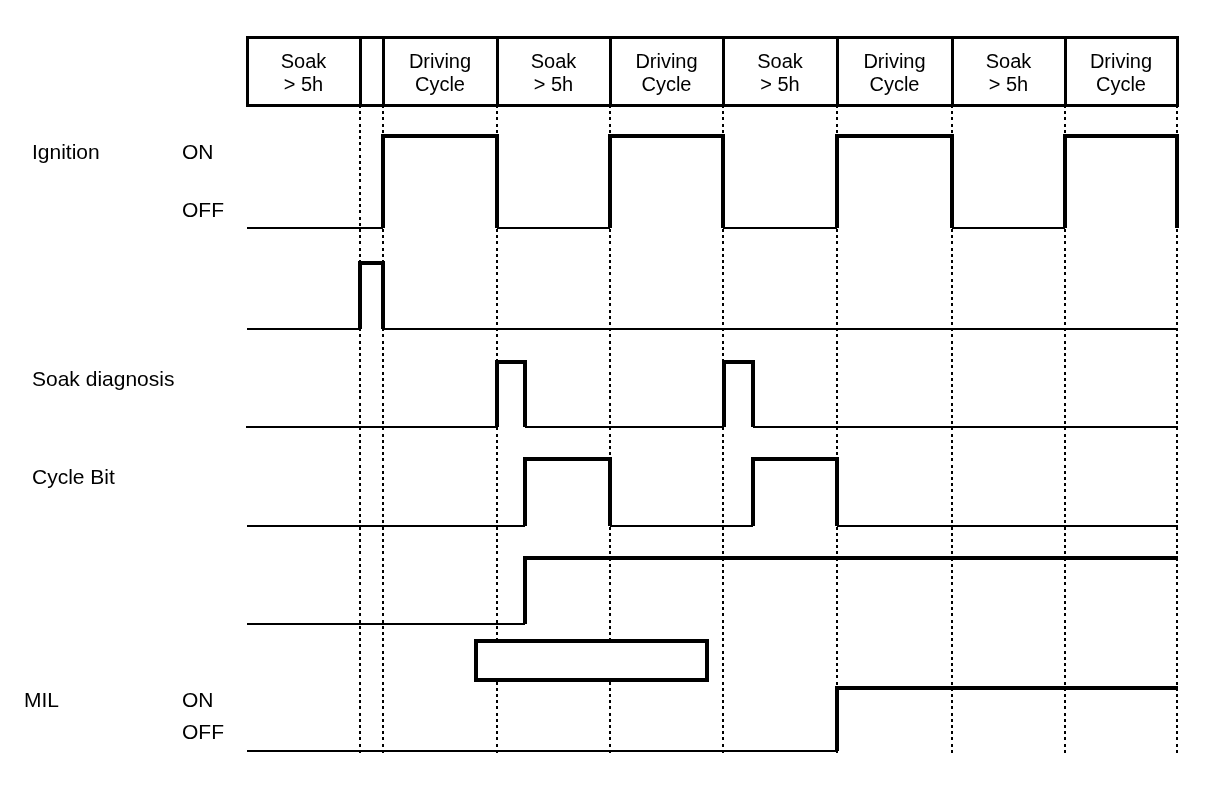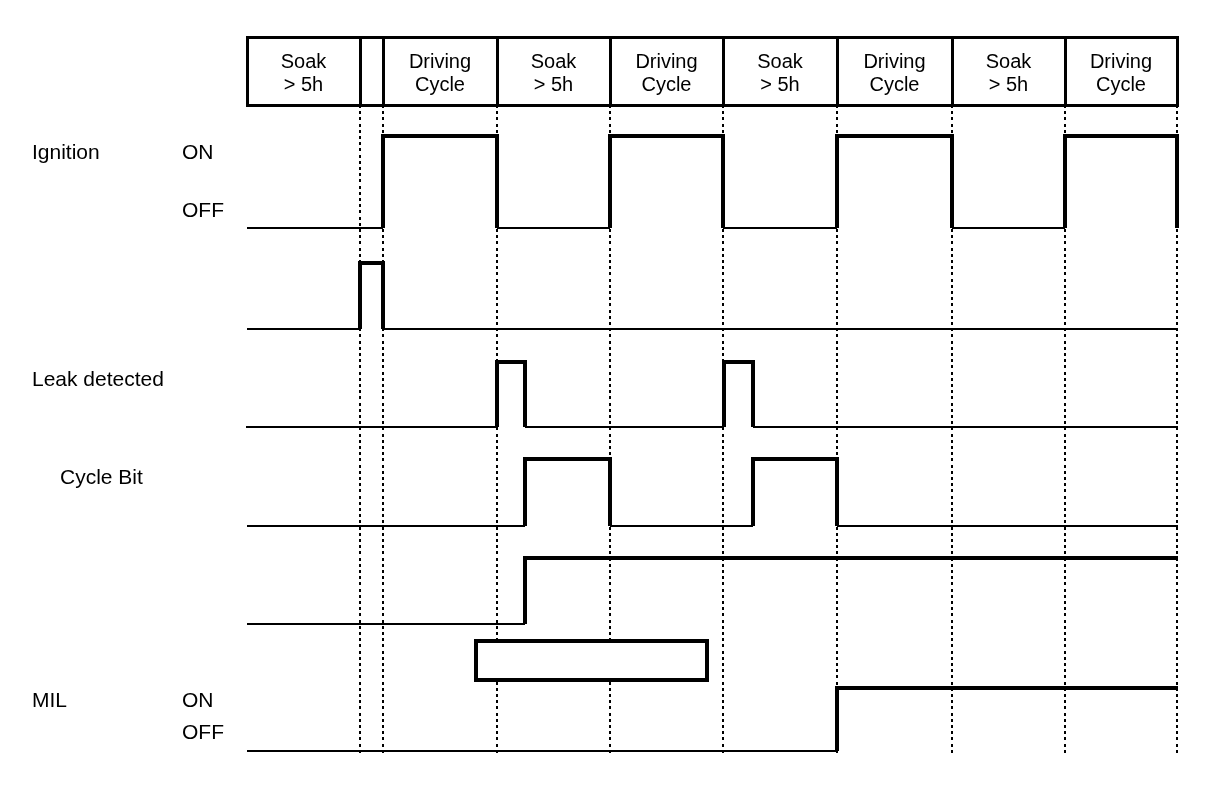--- a/index.html
+++ b/index.html
@@ -128,19 +128,19 @@
       </g>
       <g fill="none" stroke="#000000" stroke-linejoin="miter">
         <polyline points="247,751 837,751" stroke-width="2"></polyline>
         <polyline points="837,751 837,688 1178,688" stroke-width="3.5"></polyline>
       </g>
     </svg>
 
   <div class="lbl" style="left:32px;  top:138px;text-align:right;">Ignition</div>
   <div class="lbl" style="left:182px; top:138px;">ON</div>
   <div class="lbl" style="left:182px; top:196px;">OFF</div>
-  <div class="lbl" style="left:32px;  top:365px;">Leak detected</div>
-  <div class="lbl" style="left:32px;  top:463px;margin-left:28px;">Cycle Bit</div>
-  <div class="lbl" style="left:32px;  top:686px;">MIL</div>
+  <div class="lbl" style="left:32px;  top:365px;">Soak diagnosis</div>
+  <div class="lbl" style="left:32px;  top:463px;">Cycle Bit</div>
+  <div class="lbl" style="left:24px;  top:686px;">MIL</div>
   <div class="lbl" style="left:182px; top:686px;">ON</div>
   <div class="lbl" style="left:182px; top:718px;">OFF</div>
 
 </div>
 
 </body></html>

